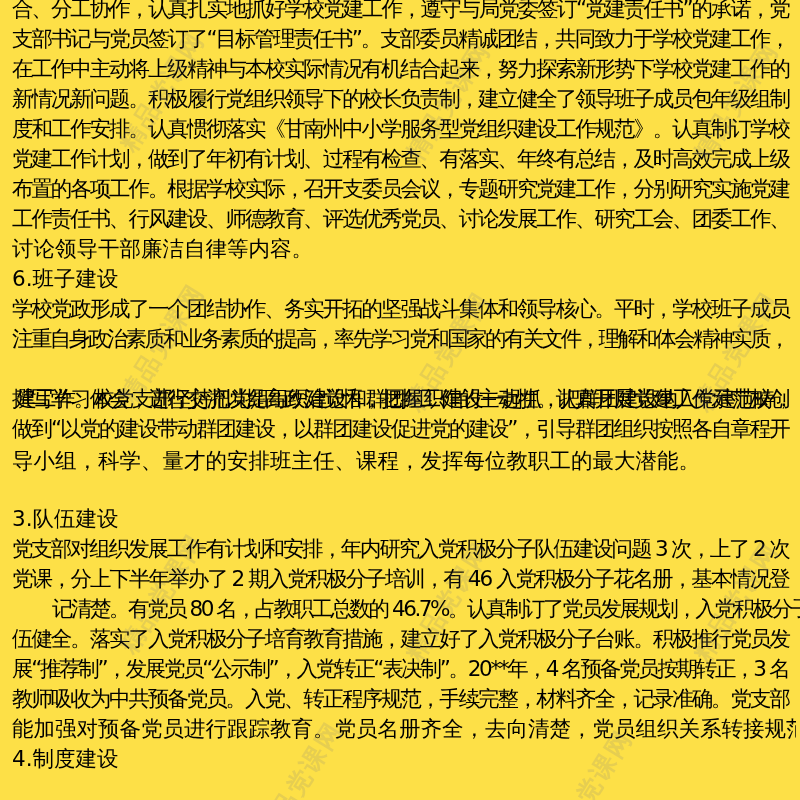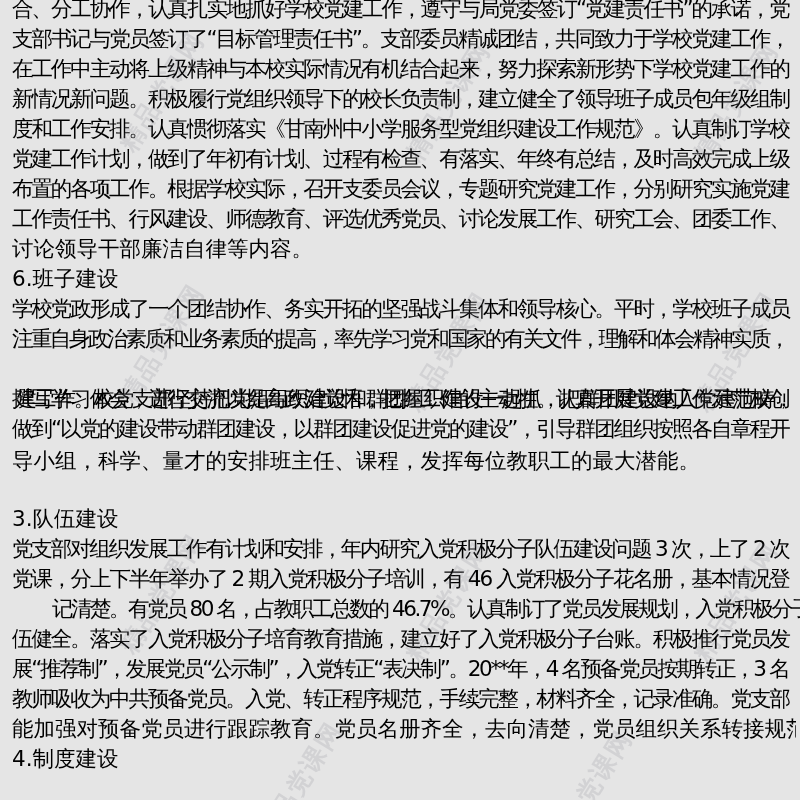--- a/index.html
+++ b/index.html
@@ -7,21 +7,21 @@
     padding: 0;
     background: #ffffff;
   }
   body {
     font-family: "DejaVu Sans", "Liberation Sans", sans-serif;
   }
   #page {
     position: relative;
     width: 800px;
     height: 800px;
-    background: #e5e5e5;
+    background: #fde047;
     overflow: hidden;
   }
   
   #watermark-layer {
     position: absolute;
     left: 0;
     top: 0;
     width: 800px;
     height: 800px;
     overflow: hidden;

